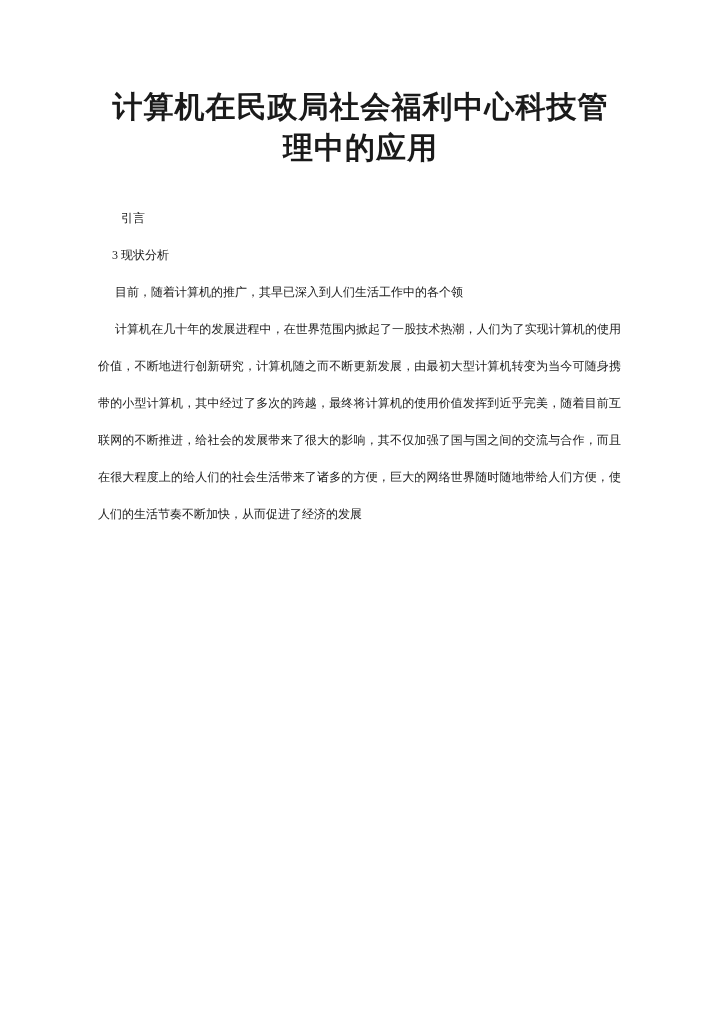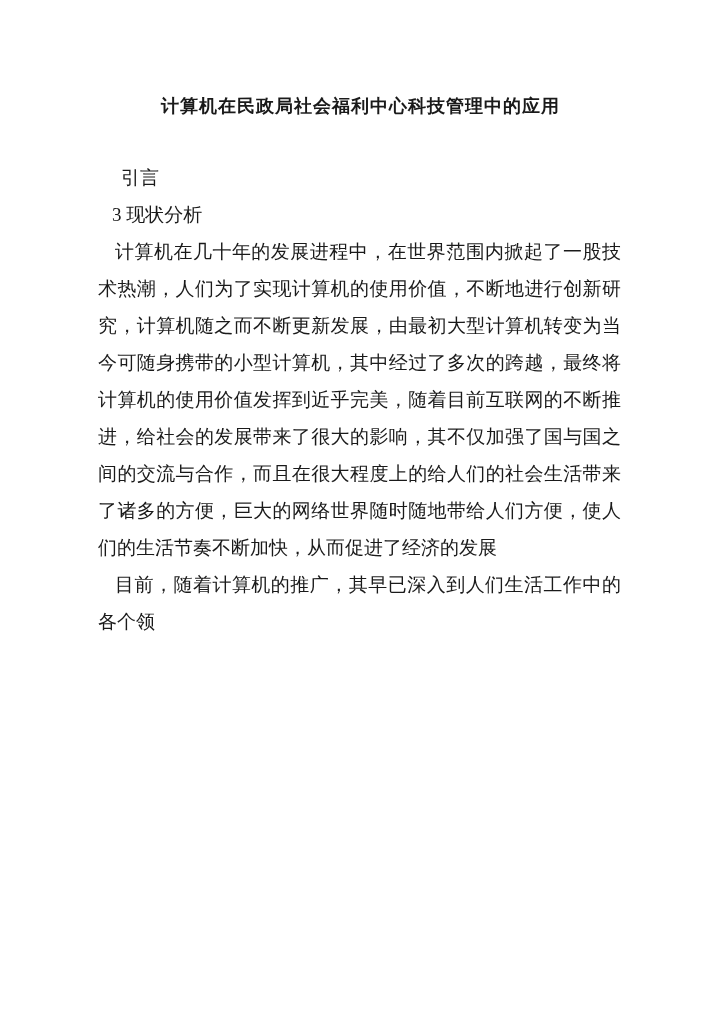--- a/index.html
+++ b/index.html
@@ -15,29 +15,29 @@
   }
   .page {
     width: 721px;
     height: 1020px;
     background: #ffffff;
     position: relative;
   }
   .doc-title {
     margin: 86px auto 0 auto;
     max-width: 505px;
-    font-size: 18px;
+    font-size: 30px;
     font-weight: 700;
     line-height: 41px;
     text-align: center;
     letter-spacing: 1px;
   }
   .doc-body {
     margin: 32px 100px 0 98px;
-    font-size: 19px;
+    font-size: 12px;
     line-height: 37px;
     text-align: justify;
   }
   .section-heading {
     text-indent: 23px;
   }
   .section-heading.numbered {
     text-indent: 14px;
   }
   .para {
@@ -49,17 +49,17 @@
 
 <div class="page">
   <h1 class="doc-title">计算机在民政局社会福利中心科技管理中的应用</h1>
 
   <div class="doc-body">
     <p class="section-heading">引言</p>
 
 
     <p class="section-heading numbered">3 现状分析</p>
 
+    <p class="para">目前，随着计算机的推广，其早已深入到人们生活工作中的各个领</p>
+
     <p class="para">计算机在几十年的发展进程中，在世界范围内掀起了一股技术热潮，人们为了实现计算机的使用价值，不断地进行创新研究，计算机随之而不断更新发展，由最初大型计算机转变为当今可随身携带的小型计算机，其中经过了多次的跨越，最终将计算机的使用价值发挥到近乎完美，随着目前互联网的不断推进，给社会的发展带来了很大的影响，其不仅加强了国与国之间的交流与合作，而且在很大程度上的给人们的社会生活带来了诸多的方便，巨大的网络世界随时随地带给人们方便，使人们的生活节奏不断加快，从而促进了经济的发展</p>
-
-    <p class="para">目前，随着计算机的推广，其早已深入到人们生活工作中的各个领</p>
   </div>
 </div>
 
 </body></html>

